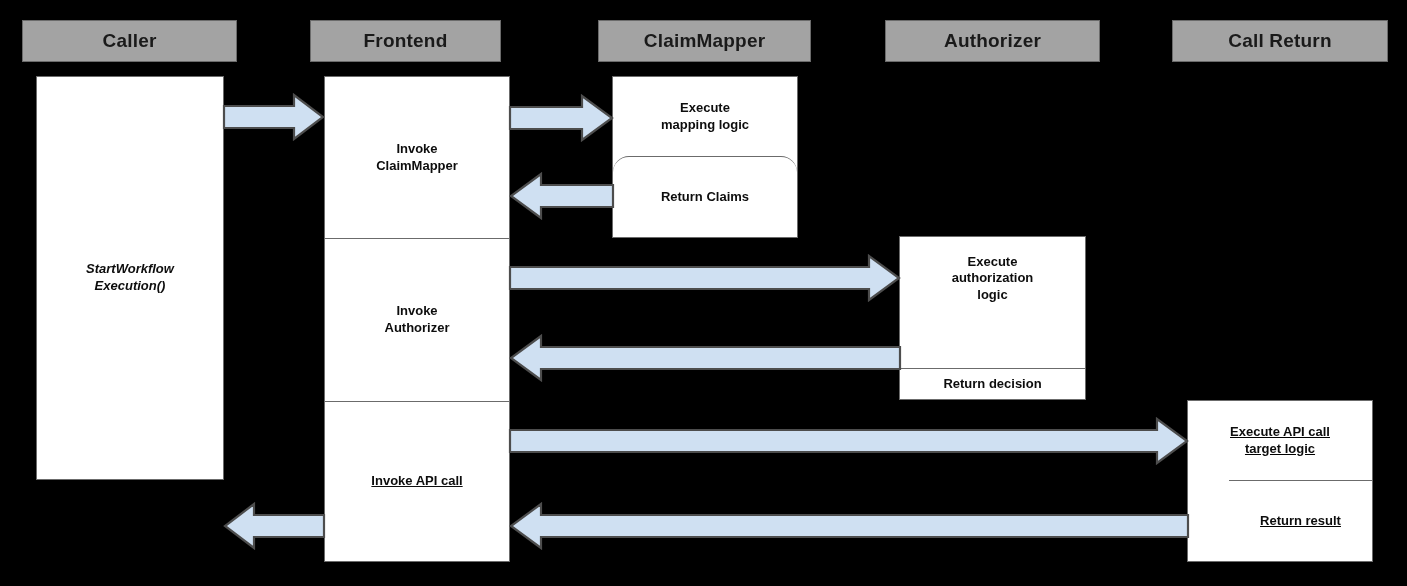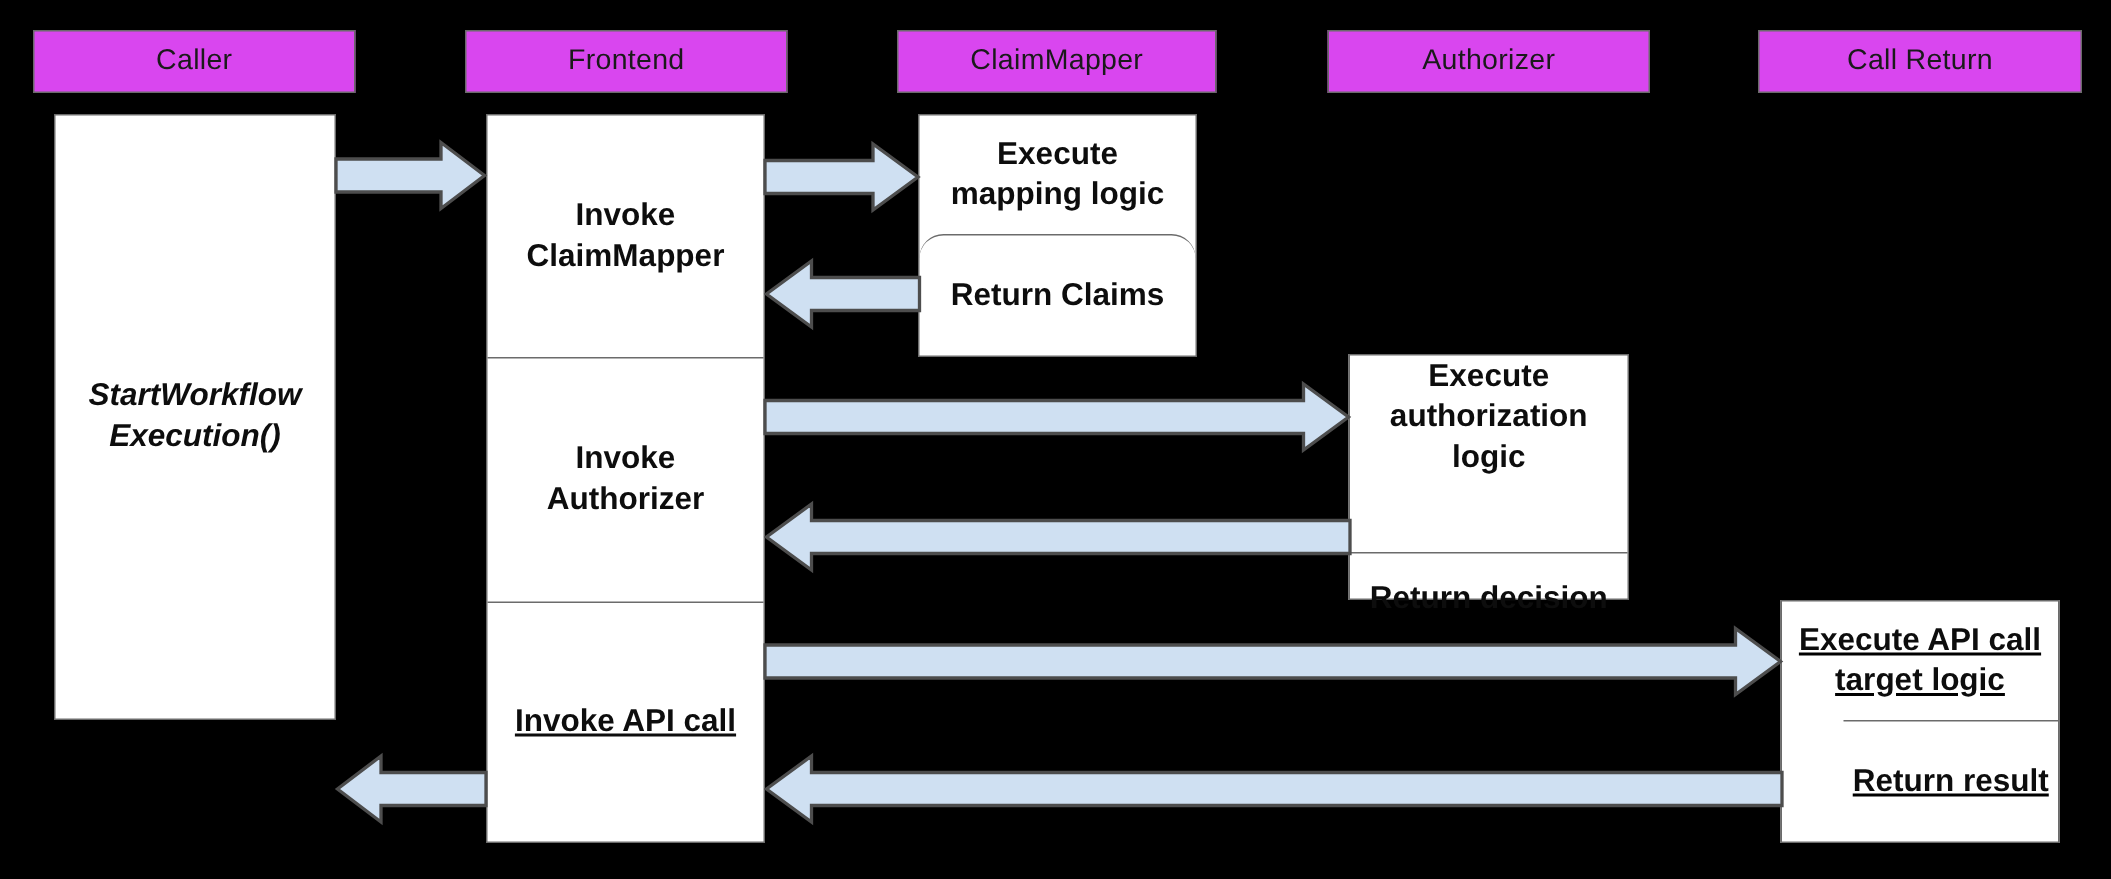--- a/index.html
+++ b/index.html
@@ -13,51 +13,51 @@
   }
   #canvas {
     position: relative;
     width: 1407px;
     height: 586px;
     background: #000000;
     overflow: hidden;
   }
   .lane-header {
     position: absolute;
-    background: #d946ef;
+    background: #a3a3a3;
     border: 1.5px solid #6b6b6b;
     box-sizing: border-box;
     display: flex;
     align-items: center;
     justify-content: center;
     color: #1a1a1a;
     font-size: 19px;
-    font-weight: 400;
+    font-weight: 700;
     letter-spacing: 0.2px;
     font-family: "Liberation Sans", sans-serif;
   }
   .activation {
     position: absolute;
     background: #ffffff;
     border: 1.5px solid #6b6b6b;
     box-sizing: border-box;
     display: flex;
     flex-direction: column;
   }
   .seg {
     flex: 1 1 auto;
     display: flex;
     align-items: center;
     justify-content: center;
     text-align: center;
     color: #0d0d0d;
-    font-size: 21px;
+    font-size: 13px;
     font-weight: bold;
     line-height: 1.28;
-    padding: 17px 6px;
+    padding: 2px 6px;
     box-sizing: border-box;
     font-family: "Liberation Sans", sans-serif;
   }
   .seg + .seg {
     border-top: 1.5px solid #6b6b6b;
   }
   .arrow {
     position: absolute;
   }
   .arrow svg {
@@ -69,21 +69,21 @@
 </style>
 </head>
 <body>
 
 <div id="canvas">
 
   <div class="lane-header" style="left:22px; top:20px; width:215px; height:42px;">
     <span>Caller</span>
   </div>
 
-  <div class="lane-header" style="left:310px; top:20px; width:215px; height:42px;">
+  <div class="lane-header" style="left:310px; top:20px; width:191px; height:42px;">
     <span>Frontend</span>
   </div>
 
   <div class="lane-header" style="left:598px; top:20px; width:213px; height:42px;">
     <span>ClaimMapper</span>
   </div>
 
   <div class="lane-header" style="left:885px; top:20px; width:215px; height:42px;">
     <span>Authorizer</span>
   </div>

